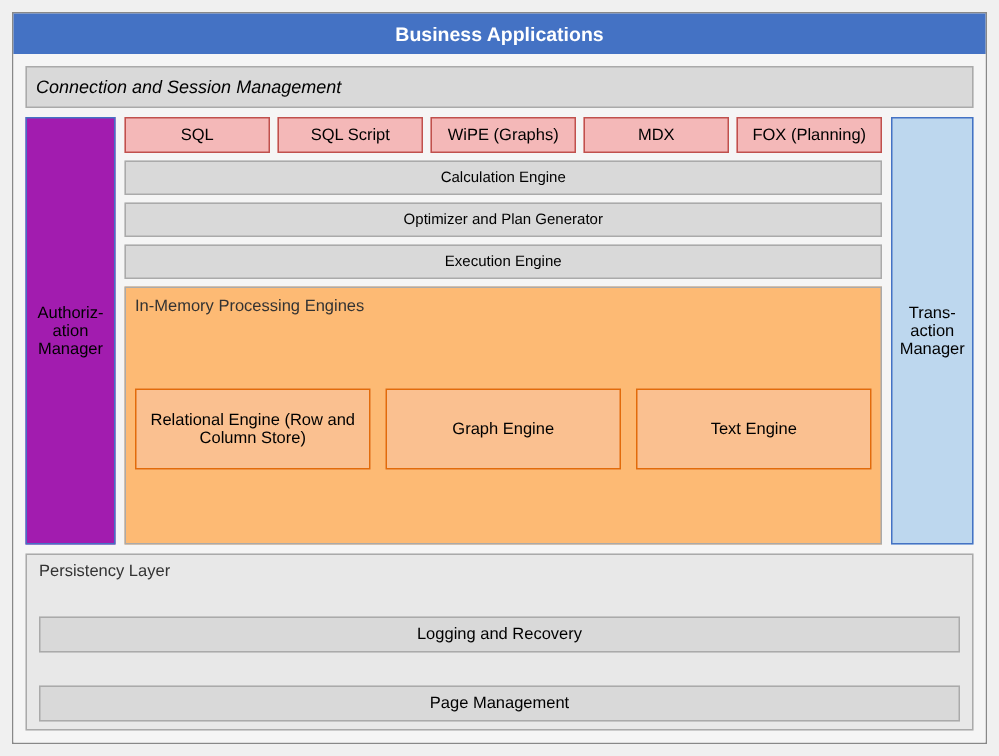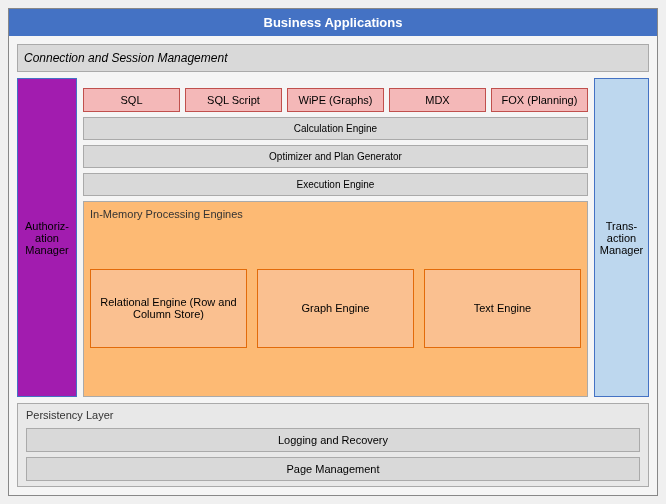--- a/index.html
+++ b/index.html
@@ -79,21 +79,20 @@
       text-align: center;
       padding: 4px;
       font-size: 11px;
     }
     
     .engines-column {
       flex: 1;
       display: flex;
       flex-direction: column;
       gap: 5px;
-      margin-top: 10px;
     }
     
     .query-types-row {
       display: flex;
       flex-direction: row;
       gap: 5px;
       flex-shrink: 0;
     }
     .query-box {
       background: #f4b8b8;
@@ -132,37 +131,37 @@
       display: flex;
       flex-direction: row;
       gap: 10px;
       flex: 1;
       align-items: center;
     }
     .processing-engine-box {
       background: #FAC090;
       border: 1.5px solid #E26B0A;
       flex: 1;
-      height: 79px;
+      height: 54px;
       display: flex;
       align-items: center;
       justify-content: center;
       text-align: center;
       font-size: 11px;
       padding: 6px;
     }
     
     .persistency-section {
       flex-shrink: 0;
       border: 1.5px solid #aaa;
       background: #e8e8e8;
       padding: 5px 8px;
       display: flex;
       flex-direction: column;
-      gap: 5px;
+      gap: 22px;
     }
     .persistency-label {
       font-size: 11px;
       color: #333;
       padding-bottom: 2px;
     }
     .persistency-bar {
       background: #d9d9d9;
       border: 1px solid #aaa;
       text-align: center;

